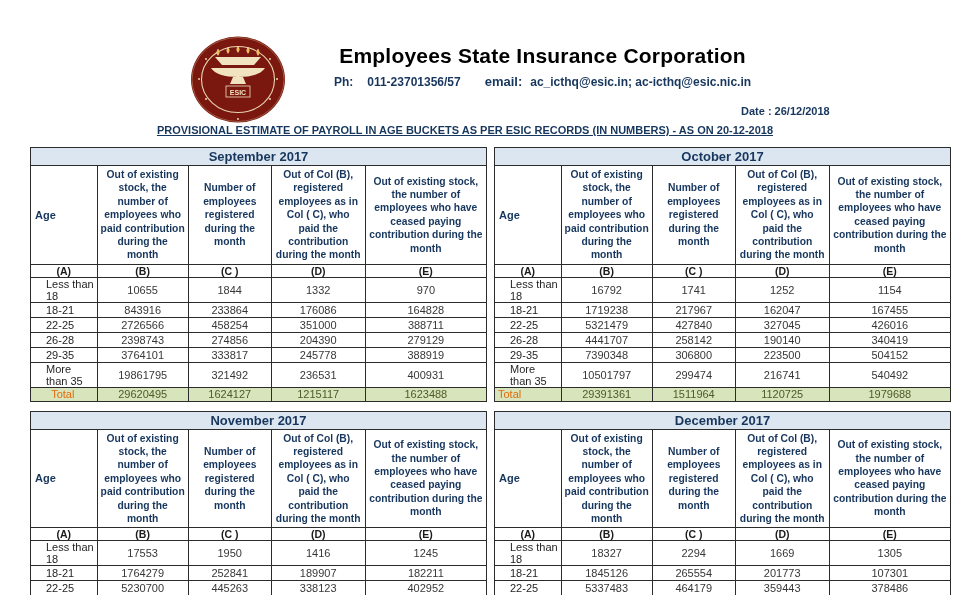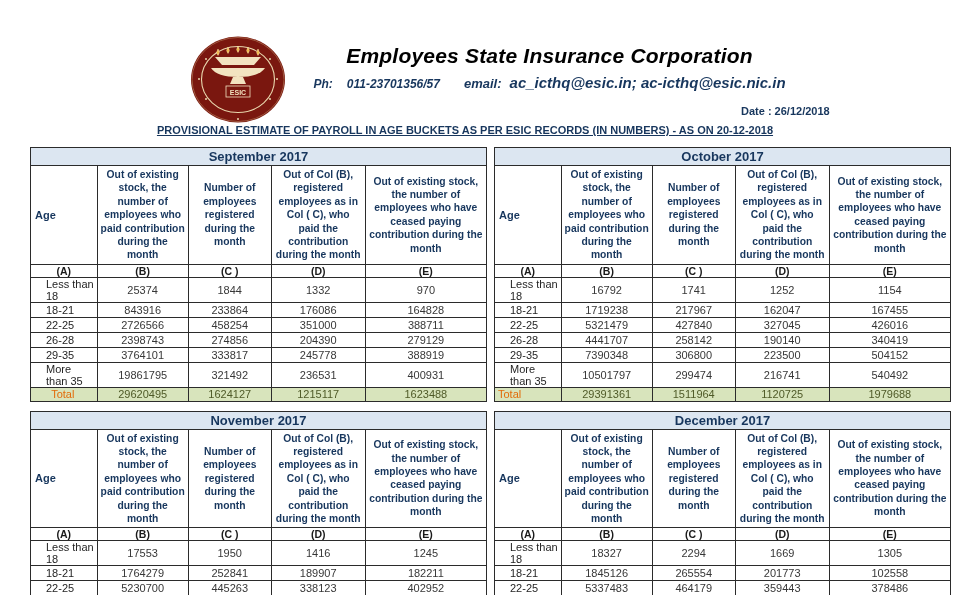--- a/index.html
+++ b/index.html
@@ -11,29 +11,29 @@
     font-family: "Liberation Sans", sans-serif;
     overflow: hidden;
   }
 
   
   .logo {
     position: absolute; left: 188px; top: 35px;
     width: 100px; height: 89px;
   }
   .header-text {
-    position: absolute; left: 262px; top: 44px;
-    width: 575px; text-align: center; color: #000; font-style: italic;
+    position: absolute; left: 255px; top: 44px;
+    width: 575px; text-align: center; color: #000;
   }
   .org-name { font-size: 21px; font-weight: bold; letter-spacing: 0.2px; }
   .address  { font-size: 14px; font-weight: bold; margin-top: 5px; white-space: pre; }
   .contact  { font-size: 12px; font-weight: bold; margin-top: 6px; color: #17365d; }
   .contact .phone { margin-left: 14px; text-align: right; }
   .contact .email-label { margin-left: 24px; font-size: 13px; }
-  .contact .email { margin-left: 8px; font-size: 15px; }
+  .contact .email { margin-left: 8px; font-size: 12px; }
   .date-label {
     position: absolute; left: 741px; top: 105px;
     font-size: 11px; font-weight: bold; color: #17365d;
   }
   .doc-title {
     position: absolute; top: 124px; left: 0; width: 930px;
     text-align: center;
     font-size: 11px; font-weight: bold; color: #17365d;
     text-decoration: underline;
   }
@@ -171,21 +171,21 @@
         <th>(A)</th>
         <th>(B)</th>
         <th>(C )</th>
         <th>(D)</th>
         <th>(E)</th>
       </tr>
     </thead>
     <tbody>
           <tr>
             <td class="age-cell">Less than 18</td>
-            <td class="num-cell">25374</td>
+            <td class="num-cell">10655</td>
             <td class="num-cell">1844</td>
             <td class="num-cell">1332</td>
             <td class="num-cell">970</td>
           </tr>
           <tr>
             <td class="age-cell">18-21</td>
             <td class="num-cell">843916</td>
             <td class="num-cell">233864</td>
             <td class="num-cell">176086</td>
             <td class="num-cell">164828</td>
@@ -405,21 +405,21 @@
             <td class="num-cell">18327</td>
             <td class="num-cell">2294</td>
             <td class="num-cell">1669</td>
             <td class="num-cell">1305</td>
           </tr>
           <tr>
             <td class="age-cell">18-21</td>
             <td class="num-cell">1845126</td>
             <td class="num-cell">265554</td>
             <td class="num-cell">201773</td>
-            <td class="num-cell">102558</td>
+            <td class="num-cell">107301</td>
           </tr>
           <tr>
             <td class="age-cell">22-25</td>
             <td class="num-cell">5337483</td>
             <td class="num-cell">464179</td>
             <td class="num-cell">359443</td>
             <td class="num-cell">378486</td>
           </tr>
           <tr>
             <td class="age-cell">26-28</td>

